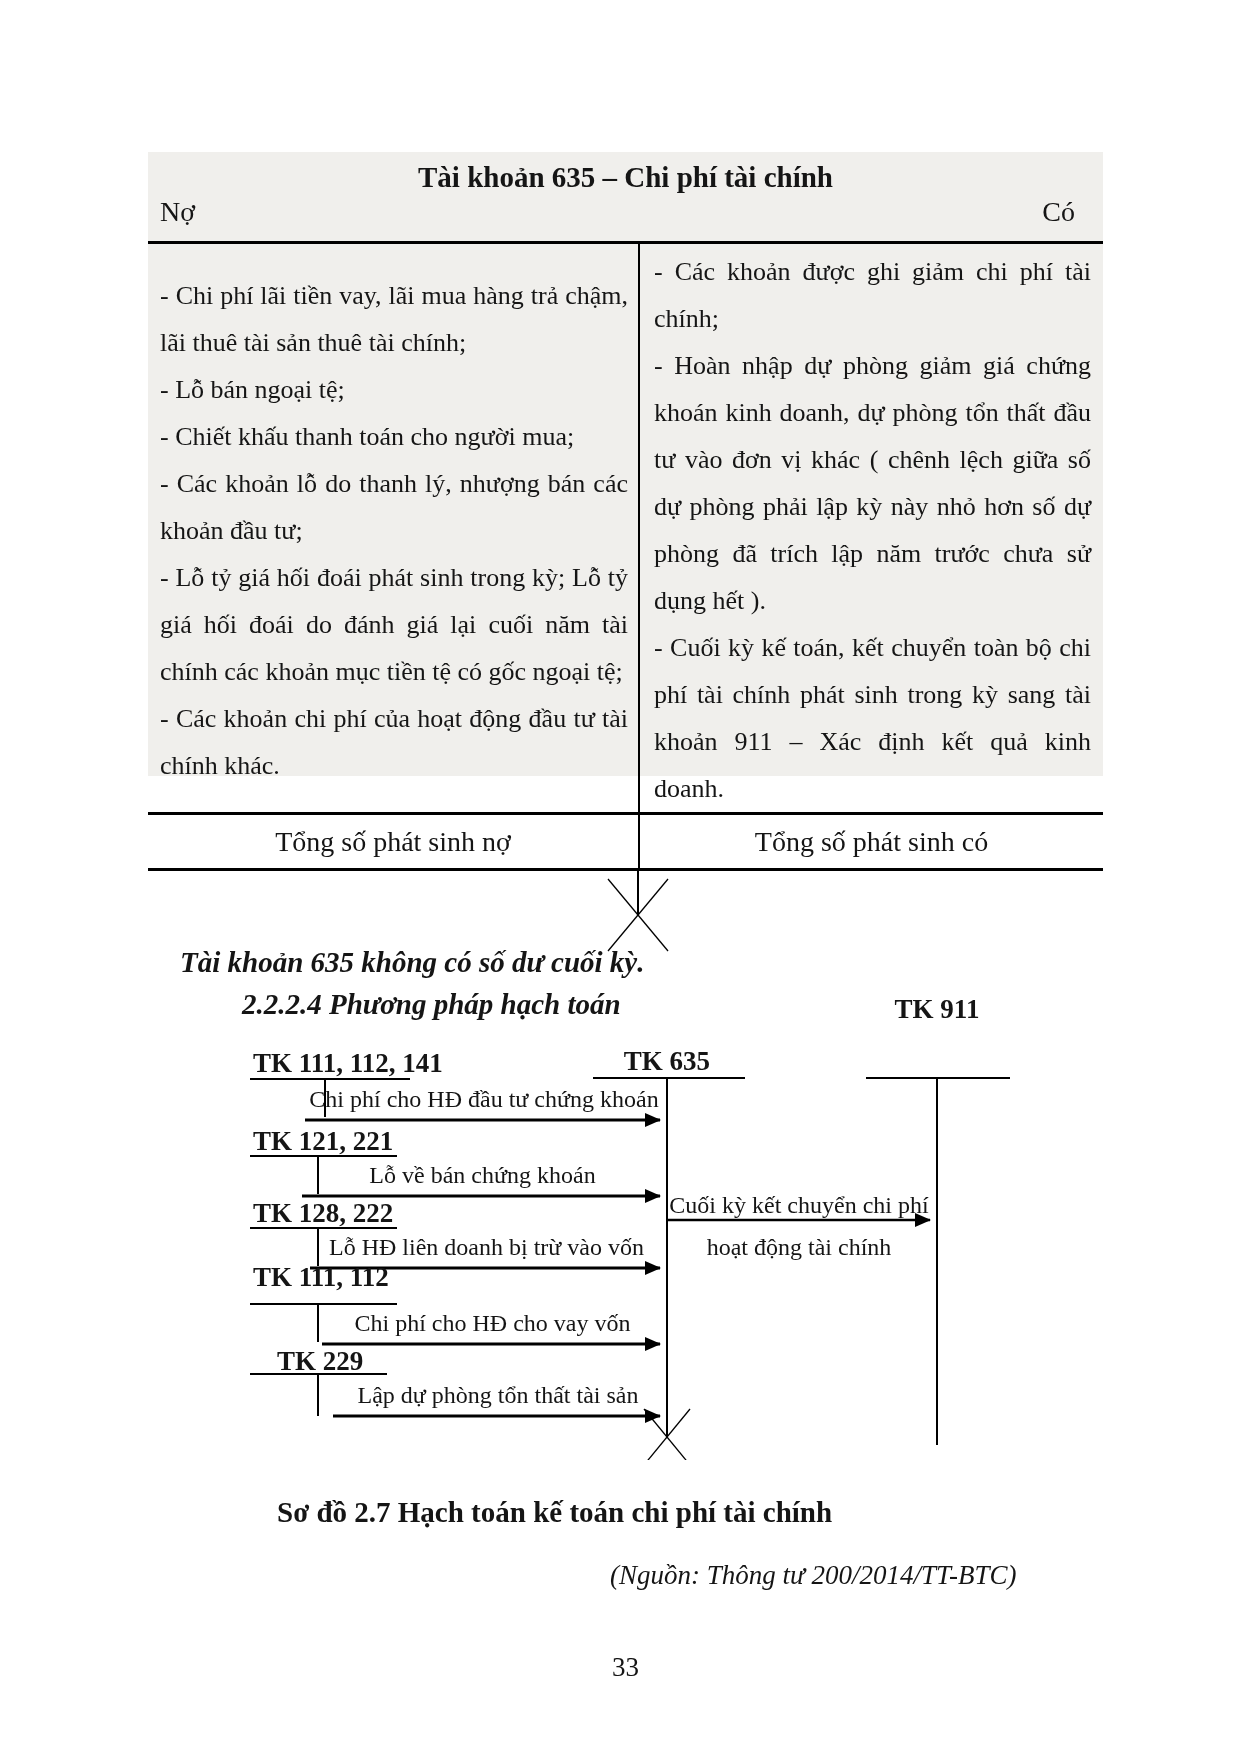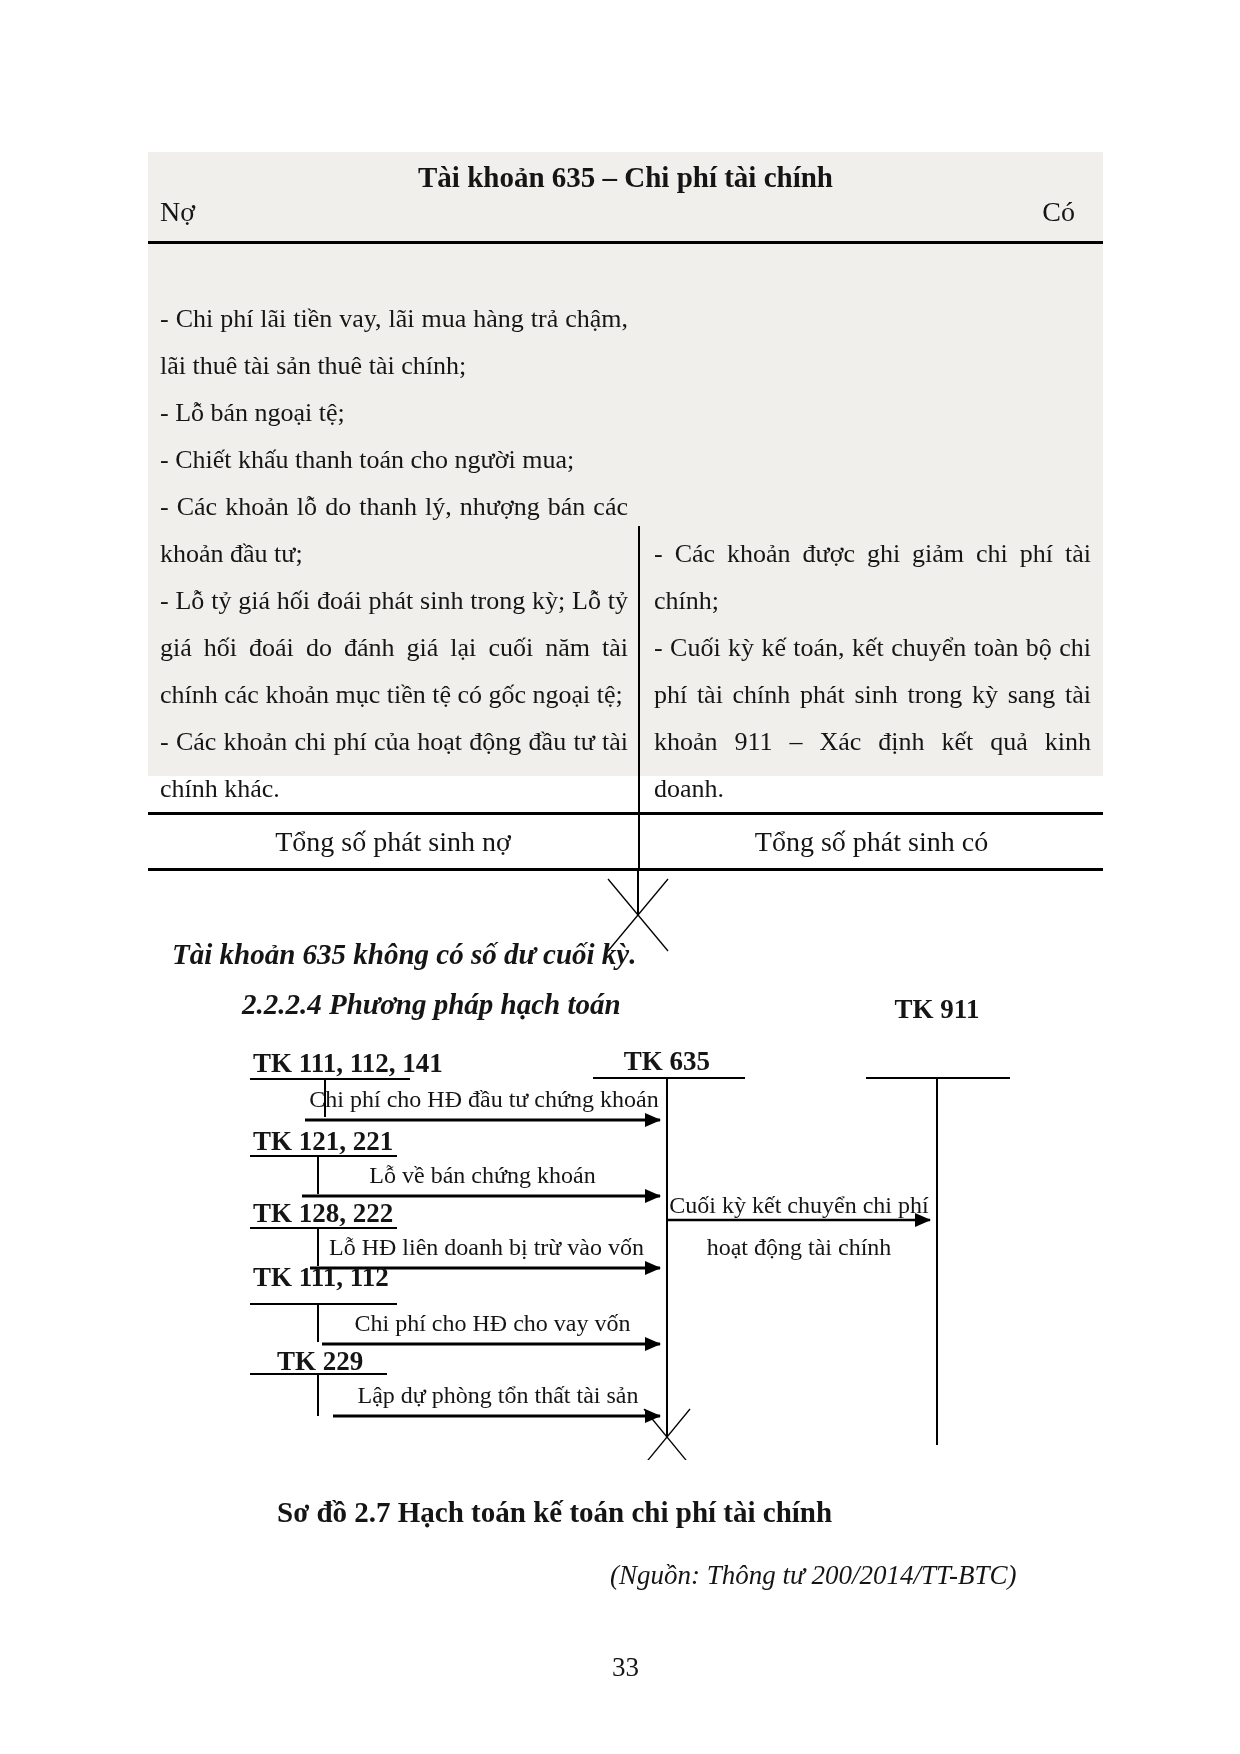--- a/index.html
+++ b/index.html
@@ -19,36 +19,36 @@
   }
   .ta-title{
     position:absolute;top:8px;left:0;width:100%;
     text-align:center;font-weight:bold;font-size:29px;line-height:34px;
   }
   .ta-no{position:absolute;left:12px;top:44px;font-size:28px;}
   .ta-co{position:absolute;right:28px;top:44px;font-size:28px;}
   .ta-topline{position:absolute;top:89px;left:0;width:100%;border-top:3px solid #000;}
   .ta-body{
     position:absolute;top:92px;left:0;right:0;height:568px;
-    display:flex;align-items:flex-end;
+    display:flex;align-items:center;
   }
   .ta-cell{font-size:26px;line-height:47px;text-align:justify;overflow:hidden;}
   .ta-cell p{margin:0;}
   .ta-left{width:490px;box-sizing:border-box;padding:4px 10px 0 12px;}
   .ta-right{flex:1;box-sizing:border-box;border-left:2.5px solid #000;padding:4px 12px 0 14px;}
   .ta-line1{position:absolute;top:660px;left:0;width:100%;border-top:3px solid #000;}
   .ta-totals{position:absolute;top:663px;left:0;right:0;height:53px;display:flex;}
   .ta-total{font-size:28px;line-height:53px;text-align:center;}
   .ta-total-left{width:490px;}
   .ta-total-right{flex:1;border-left:2.5px solid #000;}
   .ta-line2{position:absolute;top:716px;left:0;width:100%;border-top:3px solid #000;}
   .ta-xmark{position:absolute;left:440px;top:719px;width:100px;height:85px;overflow:visible;}
   
   .note-italic{
-    position:absolute;left:172px;top:938px;margin:0;
+    position:absolute;left:172px;top:938px;margin:8px;
     font-style:italic;font-weight:bold;font-size:29px;
   }
   .section-heading{
     position:absolute;left:242px;top:988px;margin:0;
     font-style:italic;font-weight:bold;font-size:29px;
   }
   
   .diagram-lines{position:absolute;left:0;top:1040px;width:1240px;height:420px;}
   .acct-code{position:absolute;font-weight:bold;font-size:27px;white-space:nowrap;}
   .flow-label{position:absolute;font-size:24px;text-align:center;white-space:nowrap;}
@@ -80,20 +80,21 @@
       <div class="ta-cell ta-left">
         <p>- Chi phí lãi tiền vay, lãi mua hàng trả chậm, lãi thuê tài sản thuê tài chính;</p>
         <p>- Lỗ bán ngoại tệ;</p>
         <p>- Chiết khấu thanh toán cho người mua;</p>
         <p>- Các khoản lỗ do thanh lý, nhượng bán các khoản đầu tư;</p>
         <p>- Lỗ tỷ giá hối đoái phát sinh trong kỳ; Lỗ tỷ giá hối đoái do đánh giá lại cuối năm tài chính các khoản mục tiền tệ có gốc ngoại tệ;</p>
         <p>- Các khoản chi phí của hoạt động đầu tư tài chính khác.</p>
       </div>
       <div class="ta-cell ta-right">
         <p>- Các khoản được ghi giảm chi phí tài chính;</p>
+        <p>- Hoàn nhập dự phòng giảm giá chứng khoán kinh doanh, dự phòng tổn thất đầu tư vào đơn vị khác ( chênh lệch giữa số dự phòng phải lập kỳ này nhỏ hơn số dự phòng đã trích lập năm trước chưa sử dụng hết ).</p>
         <p>- Cuối kỳ kế toán, kết chuyển toàn bộ chi phí tài chính phát sinh trong kỳ sang tài khoản 911 – Xác định kết quả kinh doanh.</p>
       </div>
     </div>
 
     <div class="ta-line1"></div>
     <div class="ta-totals">
       <div class="ta-total ta-total-left">Tổng số phát sinh nợ</div>
       <div class="ta-total ta-total-right">Tổng số phát sinh có</div>
     </div>
     <div class="ta-line2"></div>

